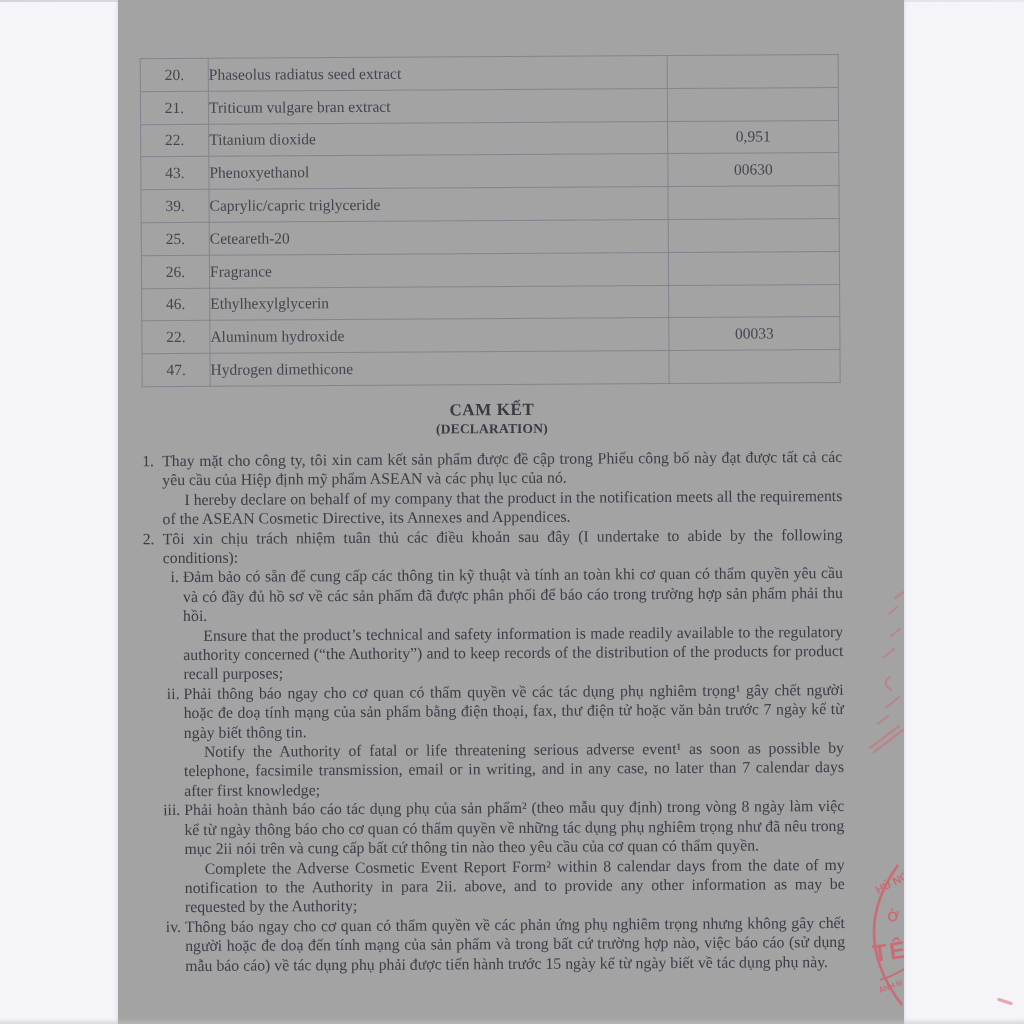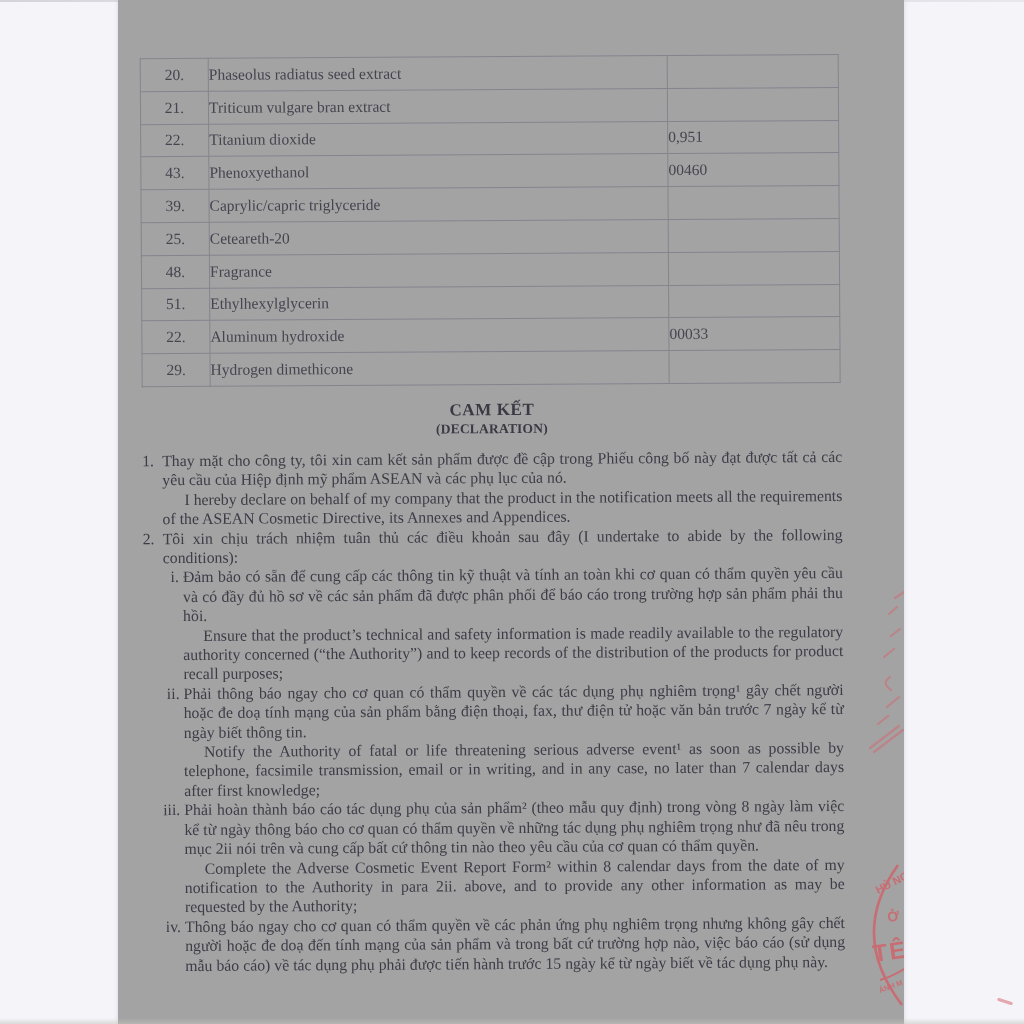--- a/index.html
+++ b/index.html
@@ -38,21 +38,21 @@
   table.ingredients td{
     border:1.6px solid #85848e;
     height:31.8px;
     font-size:15.5px;
     padding:0;
     vertical-align:middle;
     color:#45444f;
   }
   td.c-no{width:67px;text-align:center;}
   td.c-name{width:458px;padding-left:11px;}
-  td.c-val{width:170px;text-align:left;padding-right:9px;}
+  td.c-val{width:170px;text-align:center;padding-right:9px;}
   
   .decl-head{margin-top:15px;text-align:center;color:#3a3944;}
   .decl-title{font-size:17px;font-weight:bold;letter-spacing:.6px;}
   .decl-sub{font-size:13.5px;font-weight:bold;margin-top:1px;letter-spacing:.2px;}
   .decl-body{
     margin-top:12px;
     font-size:15.8px;
     line-height:19.4px;
     text-align:justify;
   }
@@ -96,49 +96,49 @@
           <td class="c-val"></td>
         </tr>
         <tr>
           <td class="c-no">22.</td>
           <td class="c-name">Titanium dioxide</td>
           <td class="c-val">0,951</td>
         </tr>
         <tr>
           <td class="c-no">43.</td>
           <td class="c-name">Phenoxyethanol</td>
-          <td class="c-val">00460</td>
+          <td class="c-val">00630</td>
         </tr>
         <tr>
           <td class="c-no">39.</td>
           <td class="c-name">Caprylic/capric triglyceride</td>
           <td class="c-val"></td>
         </tr>
         <tr>
           <td class="c-no">25.</td>
           <td class="c-name">Ceteareth-20</td>
           <td class="c-val"></td>
         </tr>
         <tr>
-          <td class="c-no">48.</td>
+          <td class="c-no">26.</td>
           <td class="c-name">Fragrance</td>
           <td class="c-val"></td>
         </tr>
         <tr>
-          <td class="c-no">51.</td>
+          <td class="c-no">46.</td>
           <td class="c-name">Ethylhexylglycerin</td>
           <td class="c-val"></td>
         </tr>
         <tr>
           <td class="c-no">22.</td>
           <td class="c-name">Aluminum hydroxide</td>
           <td class="c-val">00033</td>
         </tr>
         <tr>
-          <td class="c-no">29.</td>
+          <td class="c-no">47.</td>
           <td class="c-name">Hydrogen dimethicone</td>
           <td class="c-val"></td>
         </tr>
       </tbody>
     </table>
 
     <div class="decl-head">
       <div class="decl-title">CAM KẾT</div>
       <div class="decl-sub">(DECLARATION)</div>
     </div>

